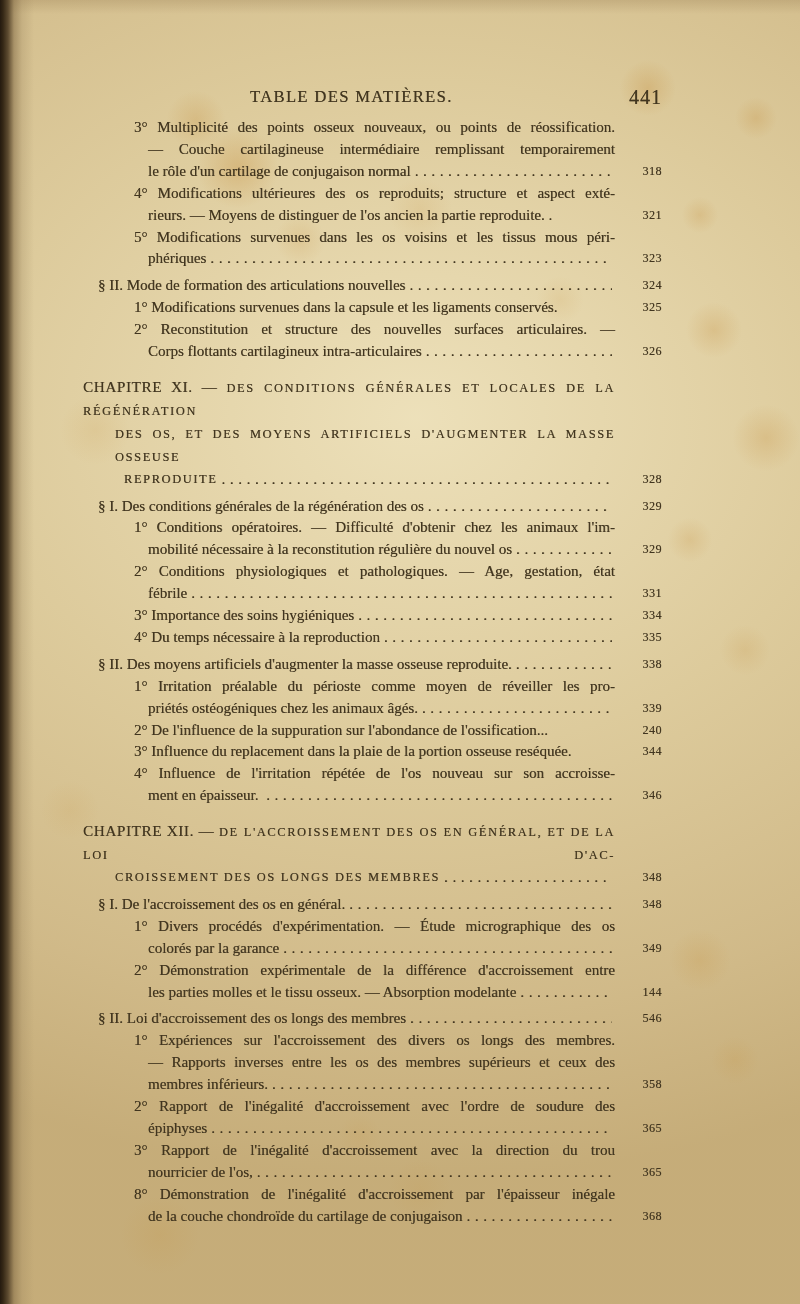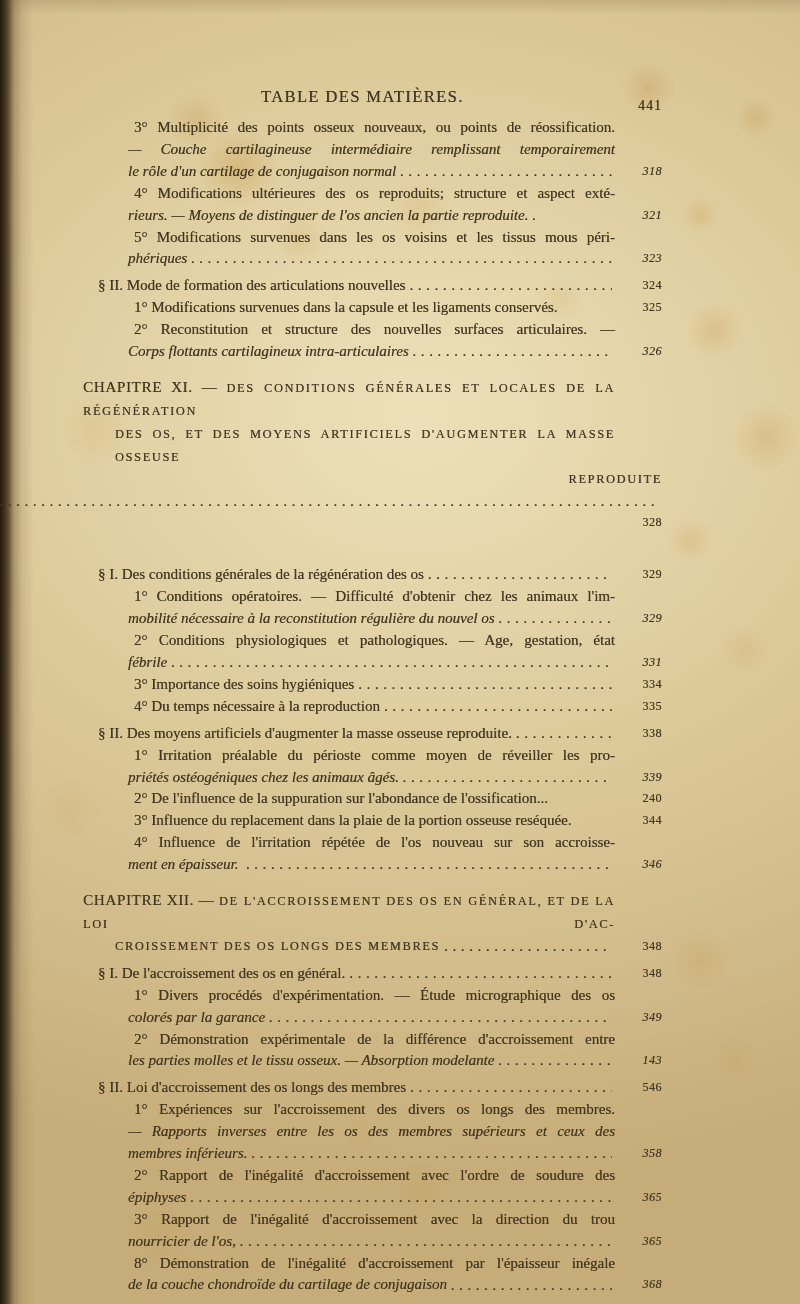--- a/index.html
+++ b/index.html
@@ -43,45 +43,44 @@
       radial-gradient(circle 30px at 360px 1135px,rgba(198,145,60,0.10), rgba(198,145,60,0) 70%),
       linear-gradient(180deg, rgba(130,100,58,0.22) 0px, rgba(130,100,58,0) 14px);
   }
   
   .binding{
     position:absolute;left:0;top:0;bottom:0;width:34px;pointer-events:none;
     background:linear-gradient(90deg,
       #241a0f 0px, #352816 3px, #5d4b30 8px,
       rgba(130,107,70,0.55) 14px, rgba(150,127,88,0.25) 22px, rgba(150,127,88,0) 34px);
   }
-  .header{position:absolute;left:94px;right:138px;top:87px;height:22px;color:#41351f;}
+  .header{position:absolute;left:83px;right:138px;top:87px;height:22px;color:#41351f;}
   .title{
     position:absolute;left:167px;top:0;
     font-size:16.5px;letter-spacing:1.4px;white-space:pre;
     text-shadow:0.35px 0 0 rgba(65,53,31,0.65);
   }
   .folio{
-    position:absolute;right:0;top:-1px;font-size:14px;letter-spacing:1px;
+    position:absolute;right:0;top:-1px;font-size:20px;letter-spacing:1px;
     text-shadow:0.35px 0 0 rgba(65,53,31,0.65);
-    margin-top:12px;
   }
   .toc{
     position:absolute;left:83px;top:117px;width:532px;color:#41351f;
     font-size:15px;text-shadow:0.35px 0 0 rgba(65,53,31,0.6);
   }
   .line{line-height:21.9px;}
   .line:not(.has-page){text-align:justify;text-align-last:justify;}
   .line.has-page{display:flex;align-items:flex-end;margin-right:-47px;}
   .line.has-page .txt{white-space:pre;flex:0 0 auto;}
   .item-first{margin-left:51px;}
-  .item-cont{margin-left:45px;font-style:italic;}
+  .item-cont{margin-left:65px;}
   .sect{margin-left:15px;}
   .chap-first{margin-left:0;}
   .chap-cont{margin-left:32px;}
-  .chap-cont2{margin-left:41px;flex-direction:column;}
+  .chap-cont2{margin-left:41px;}
   .gap-sm{margin-top:5px;}
   .gap-lg{margin-top:13px;}
   .chap-first .txt,.chap-cont .txt,.chap-cont2 .txt{
     font-size:12.3px;letter-spacing:1.7px;
   }
   .lead{font-size:15.2px;letter-spacing:0.6px;}
   .dots{flex:1 1 auto;min-width:0;overflow:hidden;margin:0 3px 0 4px;height:21.9px;}
   .dots.visible::after{
     content:"................................................................................";
     letter-spacing:4.6px;white-space:nowrap;font-size:15px;
@@ -211,21 +210,21 @@
       <div class="line item-first"><span class="txt">1° Divers procédés d'expérimentation. — Étude micrographique des os</span></div>
       <div class="line item-cont has-page">
         <span class="txt">colorés par la garance</span>
         <span class="dots visible"></span>
         <span class="pg">349</span>
       </div>
       <div class="line item-first"><span class="txt">2° Démonstration expérimentale de la différence d'accroissement entre</span></div>
       <div class="line item-cont has-page">
         <span class="txt">les parties molles et le tissu osseux. — Absorption modelante</span>
         <span class="dots visible"></span>
-        <span class="pg">143</span>
+        <span class="pg">144</span>
       </div>
       <div class="line sect gap-sm has-page">
         <span class="txt">§ II. Loi d'accroissement des os longs des membres</span>
         <span class="dots visible"></span>
         <span class="pg">546</span>
       </div>
       <div class="line item-first"><span class="txt">1° Expériences sur l'accroissement des divers os longs des membres.</span></div>
       <div class="line item-cont"><span class="txt">— Rapports inverses entre les os des membres supérieurs et ceux des</span></div>
       <div class="line item-cont has-page">
         <span class="txt">membres inférieurs.</span>

